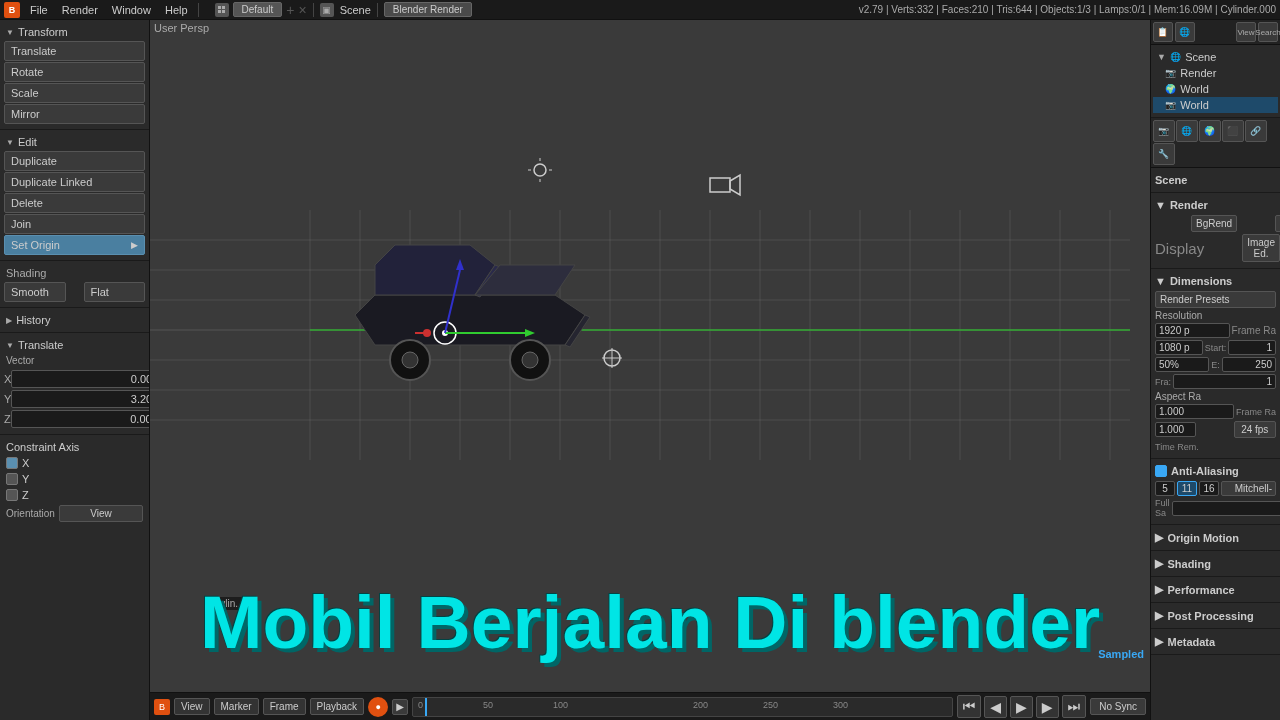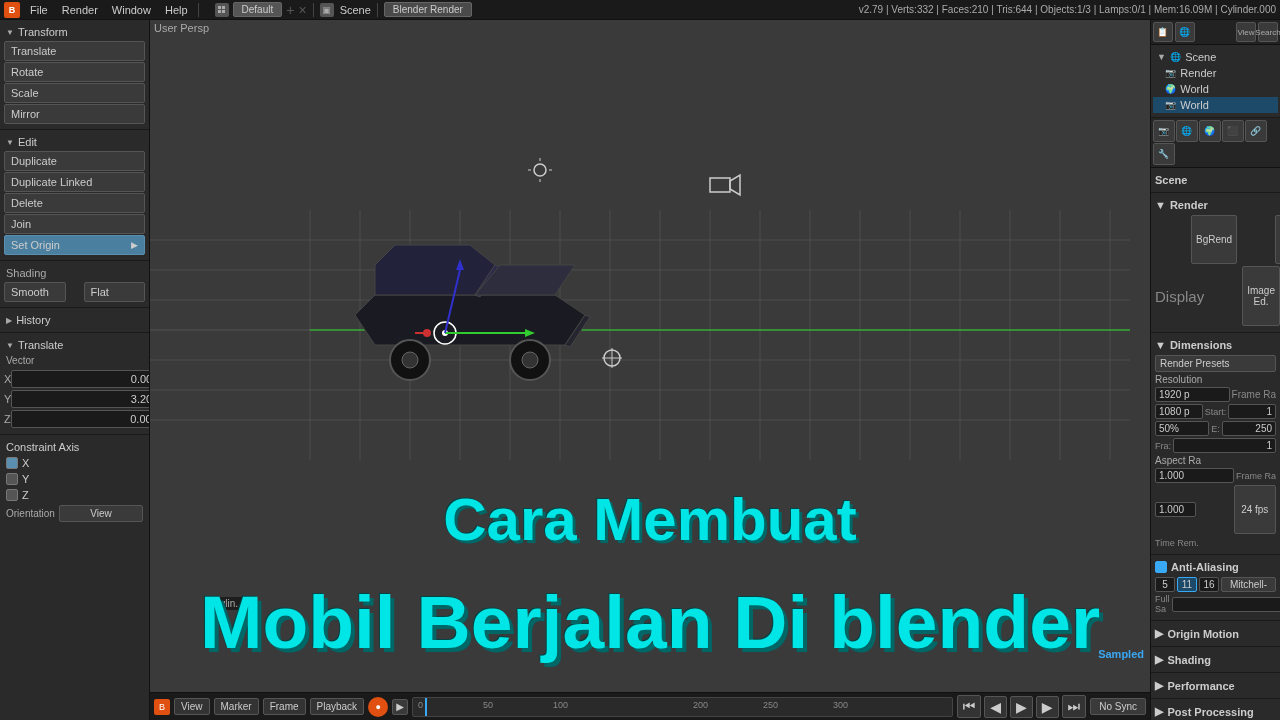--- a/index.html
+++ b/index.html
@@ -378,21 +378,21 @@
       display: flex;
       gap: 2px;
       margin: 2px 0;
     }
     .right-btn {
       flex: 1;
       background: #3a3a3a;
       border: 1px solid #555;
       color: #ccc;
       font-size: 10px;
-      padding: 18px 4px;
+      padding: 2px 4px;
       cursor: pointer;
       border-radius: 2px;
       text-align: center;
       margin-left: 36px;
     }
     .right-full-btn {
       display: block;
       width: 100%;
       background: #3a3a3a;
       border: 1px solid #555;
@@ -444,21 +444,21 @@
     .aa-num.blue { background: #1e4a6a; border-color: #39a8f5; }
     .aa-full-btn {
       flex: 1;
       background: #3a3a3a;
       border: 1px solid #555;
       color: #ccc;
       font-size: 10px;
       padding: 1px 3px;
       cursor: pointer;
       border-radius: 2px;
-      text-align: center;
+      text-align: right;
     }
     .cb-box {
       width: 12px; height: 12px;
       border: 1px solid #777;
       background: #1a1a1a;
       border-radius: 2px;
       flex-shrink: 0;
     }
     .cb-box.checked { background: #39a8f5; border-color: #39a8f5; }
     .tc-btn {
@@ -712,21 +712,20 @@
 
         <circle cx="112" cy="118" r="4" fill="#cc3030"></circle>
         <line x1="112" y1="118" x2="100" y2="118" stroke="#cc3030" stroke-width="2"></line>
       </svg>
     </div>
 
     <div class="cylinder-label" style="position:absolute;bottom:110px;left:60px;color:#aaa;font-size:10px;background:rgba(0,0,0,0.5);padding:1px 3px;">Cylin...</div>
 
     <div class="sampled-label">Sampled</div>
 
-    <div class="overlay-text-1">Cara Membuat</div>
 
     <div class="overlay-text-2">Mobil Berjalan Di blender</div>
 
     <div id="viewport-bottom">
       <div style="width:16px;height:16px;background:#e05010;border-radius:2px;font-size:9px;color:white;display:flex;align-items:center;justify-content:center;">B</div>
       <button class="vp-btn">View</button>
       <button class="vp-btn">Marker</button>
       <button class="vp-btn">Frame</button>
       <button class="vp-btn">Playback</button>
       <div style="width:20px;height:20px;background:#e05010;border-radius:50%;display:flex;align-items:center;justify-content:center;font-size:9px;color:white;">●</div>

